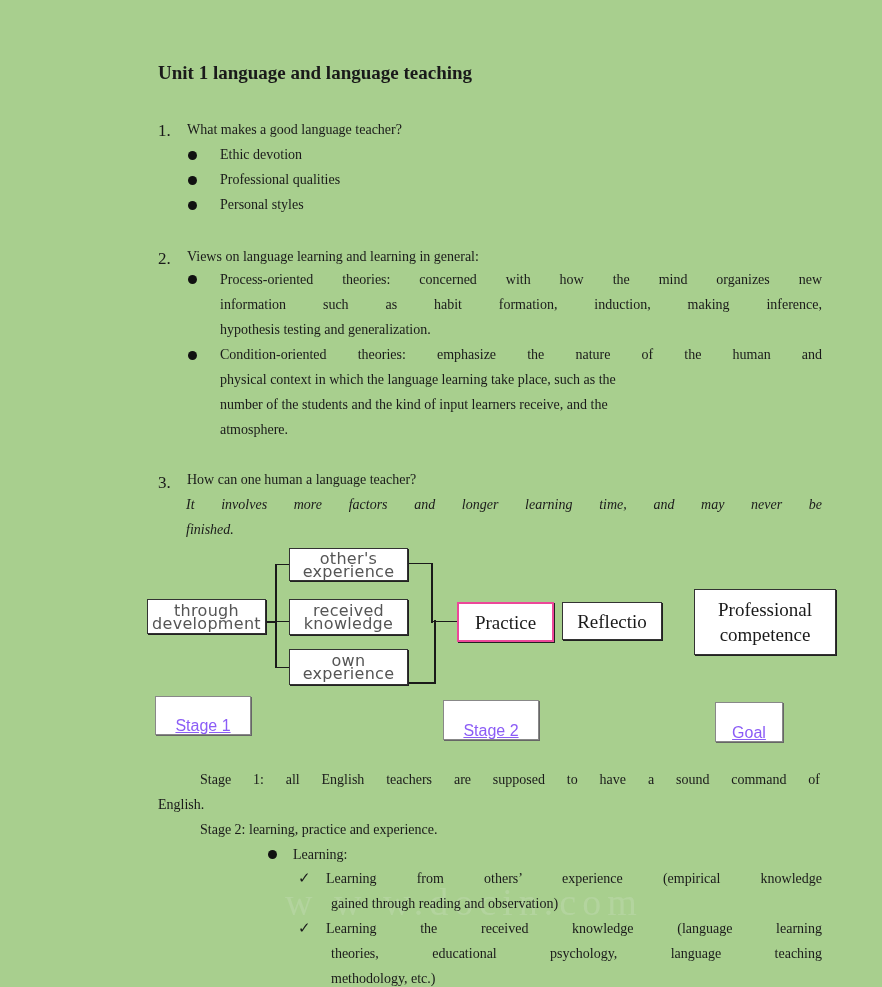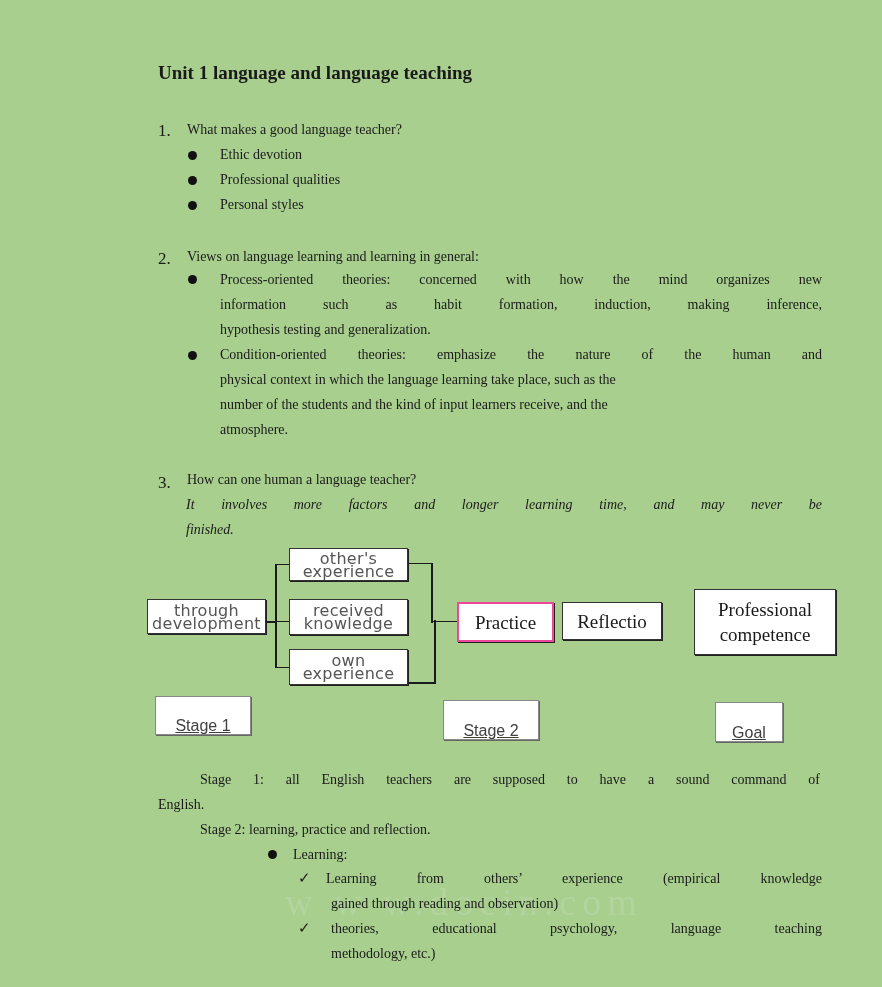--- a/index.html
+++ b/index.html
@@ -21,21 +21,21 @@
   .box {
     position: absolute; background: #fff; border: 1px solid #333;
     box-shadow: 1px 1px 0 #222;
     display: flex; align-items: center; justify-content: center; text-align: center;
   }
   .sbox { font-family: "DejaVu Sans", sans-serif; font-size: 16px; color: #555; line-height: 13px; letter-spacing: 0.3px; }
   .lbox { font-family: "Liberation Serif", serif; font-size: 19px; line-height: 25px; color: #1a1a1a; }
   .stage {
     position: absolute; background: #fff; border: 1px solid #888;
     box-shadow: 1px 1px 0 #666;
-    font-family: "Liberation Sans", sans-serif; font-size: 16px; color: #404040;
+    font-family: "Liberation Sans", sans-serif; font-size: 16px; color: #8b5cf6;
     display: flex; align-items: flex-end; justify-content: center; line-height: 16px;
   }
   .stage span { text-decoration: underline; }
   .line { position: absolute; background: #1a1a1a; }
   .watermark {
     position: absolute; left: 245px; top: 880px;
     font-size: 38px; color: rgba(200,220,190,0.35); letter-spacing: 6px;
     font-family: "Liberation Serif", serif;
   }
   .check { font-size: 15px; }
@@ -137,32 +137,33 @@
     </div>
     <div class="stage" style="left:715px;top:702px;width:66px;height:38px">
       <span>Goal</span>
     </div>
   </div>
 
   <div class="abs txt" style="left:160px;top:767px;width:620px">
     <div class="just-full">Stage 1: all English teachers  are supposed to have  a sound command of</div>
   </div>
   <div class="abs txt" style="left:118px;top:792px">English.</div>
-  <div class="abs txt" style="left:160px;top:817px">Stage 2: learning, practice and reflection.</div>
+  <div class="abs txt" style="left:160px;top:817px">Stage 2: learning, practice and experience.</div>
 
   <div class="abs bul-dot" style="left:228px;top:850px"></div>
   <div class="abs txt" style="left:253px;top:842px">Learning:</div>
 
   <div class="abs watermark">w w w.docin.com</div>
 
   <div class="abs check txt" style="left:258px;top:866px">✓</div>
   <div class="abs txt" style="left:286px;top:866px;width:496px">
     <div class="just-full">Learning from others’ experience (empirical knowledge</div>
     <div style="padding-left:5px">gained through reading and observation)</div>
   </div>
 
   <div class="abs check txt" style="left:258px;top:916px">✓</div>
   <div class="abs txt" style="left:286px;top:916px;width:496px">
+    <div class="just-full">Learning the received knowledge (language learning</div>
     <div class="just-full" style="padding-left:5px">theories, educational psychology, language teaching</div>
     <div style="padding-left:5px">methodology, etc.)</div>
   </div>
 
 </div>
 
 </body></html>

